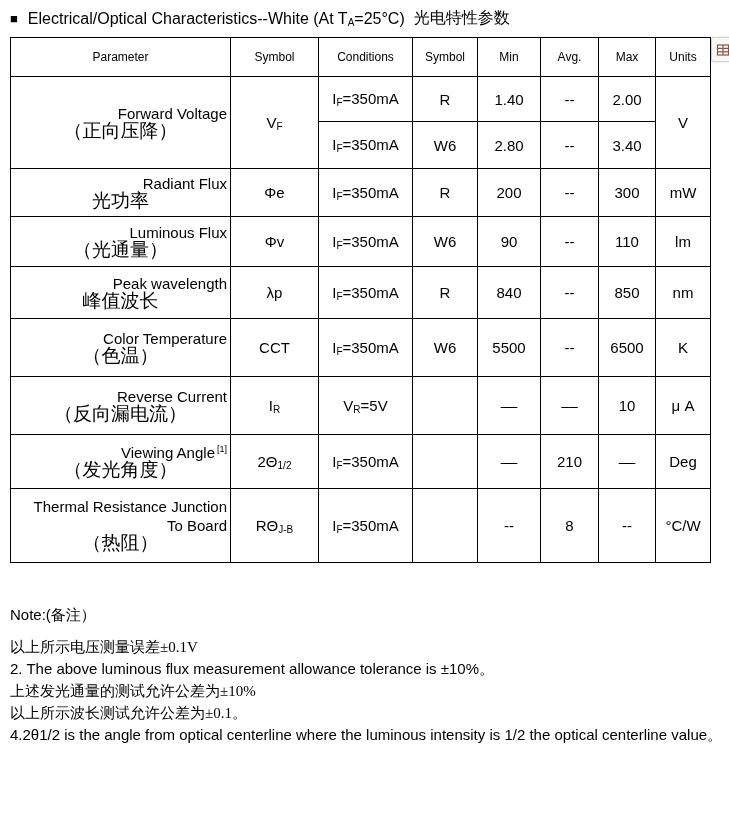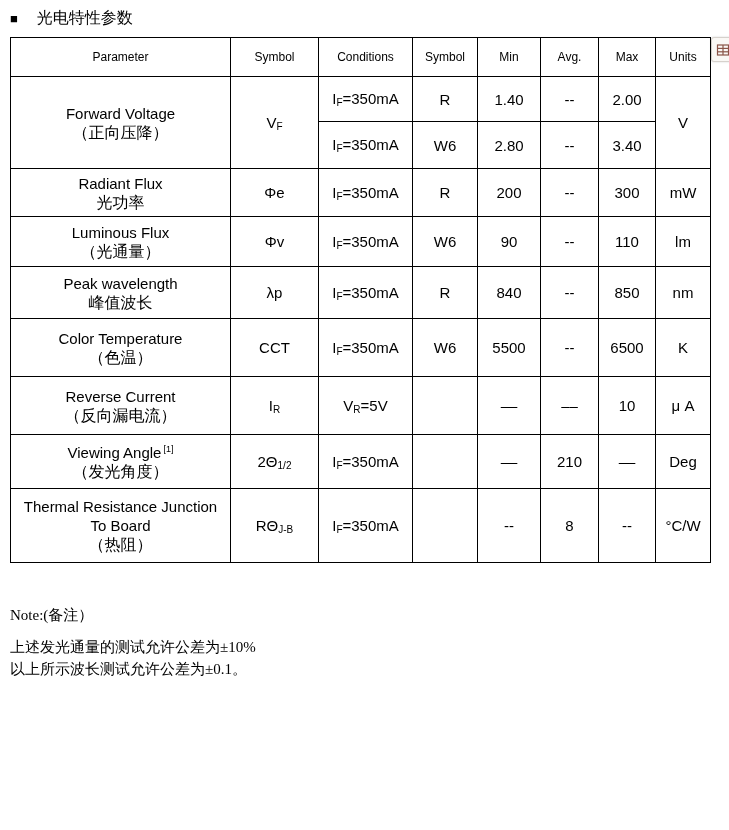--- a/index.html
+++ b/index.html
@@ -29,45 +29,46 @@
     border:1px solid #000;text-align:center;vertical-align:middle;
     font-size:15px;font-weight:400;padding:0 3px;color:#000;
   }
   table.spec th{font-size:12px;}
   col.c-param{width:220px}col.c-sym{width:88px}col.c-cond{width:94px}
   col.c-color{width:65px}col.c-min{width:63px}col.c-avg{width:58px}
   col.c-max{width:57px}col.c-units{width:55px}
   tr.h39{height:39px}tr.h45{height:45px}tr.h47{height:47px}tr.h48{height:48px}
   tr.h50{height:50px}tr.h52{height:52px}tr.h53{height:58px}tr.h54{height:54px}
   tr.h74{height:74px}
-  .p-en{line-height:19px;}
-  .p-cn{font-size:16px;line-height:19px;font-family:Liberation Serif, serif;}
+  .p-en{line-height:19px;text-align:right;}
+  .p-cn{font-size:19px;line-height:19px;font-family:Liberation Mono, monospace;}
 
   
   .notes{position:absolute;left:10px;top:605px;width:714px;font-size:15px;}
-  .note-heading{line-height:20px;font-family:Liberation Serif, serif;}
+  .note-heading{line-height:20px;}
   .note-lines{position:absolute;left:0;top:31px;width:714px;}
   .note-line{line-height:22px;}
   .note-line.cjk{font-family:"Liberation Serif", serif;}
 
   
   .float-tool{
     position:absolute;left:711px;top:37px;width:22px;height:23px;
     background:#faf8f5;border:1px solid #d6d1cc;border-radius:3px;
     box-shadow:0 0 2px rgba(0,0,0,.18);
     display:flex;align-items:center;justify-content:center;cursor:pointer;
   }
 </style>
 </head>
 <body>
 
 <div class="page">
 
   <div class="title-row">
     <span class="bullet">■</span>
+    <span class="title-en"><span>Electrical/Optical Characteristics--White (At T</span><sub class="sm">A</sub><span>=25°C)</span></span>
     <span class="title-cn">光电特性参数</span>
   </div>
 
   <table class="spec">
     <colgroup>
       <col class="c-param">
         <col class="c-sym">
         <col class="c-cond">
         <col class="c-color">
       <col class="c-min">
@@ -204,22 +205,25 @@
         <td>8</td>
         <td>--</td>
         <td>°C/W</td>
       </tr>
     </tbody>
   </table>
 
   <div class="notes">
     <div class="note-heading">Note:(备注）</div>
     <div class="note-lines">
+      <div class="note-line cjk">以上所示电压测量误差±0.1V</div>
+      <div class="note-line">2.  The above luminous flux measurement allowance tolerance is ±10%。</div>
       <div class="note-line cjk">上述发光通量的测试允许公差为±10%</div>
       <div class="note-line cjk">以上所示波长测试允许公差为±0.1。</div>
+      <div class="note-line">4.2θ1/2 is the angle from optical centerline where the luminous intensity is 1/2 the optical centerline value。</div>
     </div>
   </div>
 
   <div class="float-tool">
     <svg width="14" height="14" viewBox="0 0 14 14">
       <g fill="none" stroke="#8a5548" stroke-width="1.2">
         <rect x="1.5" y="2" width="11" height="10"></rect>
         <line x1="1.5" y1="5.4" x2="12.5" y2="5.4"></line>
         <line x1="1.5" y1="8.8" x2="12.5" y2="8.8"></line>
         <line x1="7" y1="2" x2="7" y2="12"></line>

